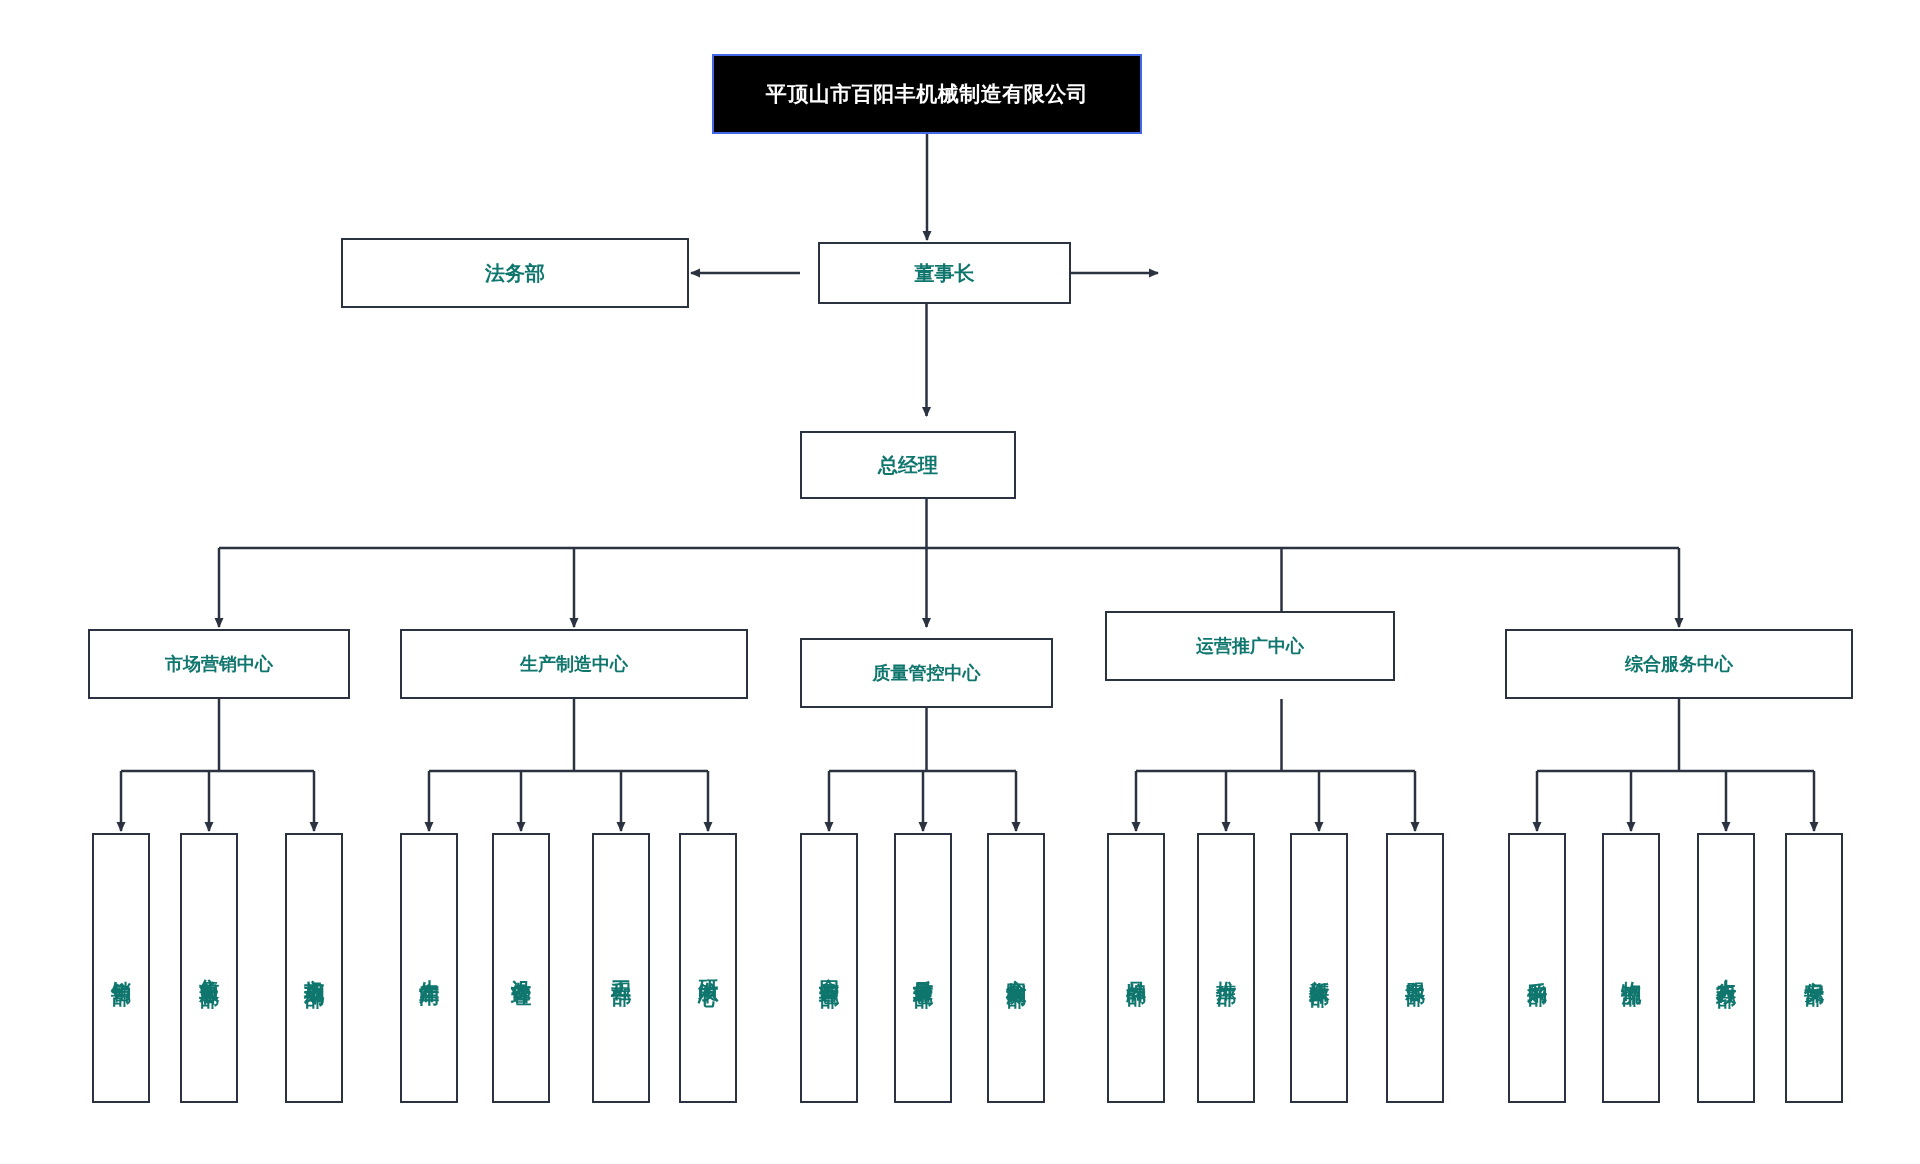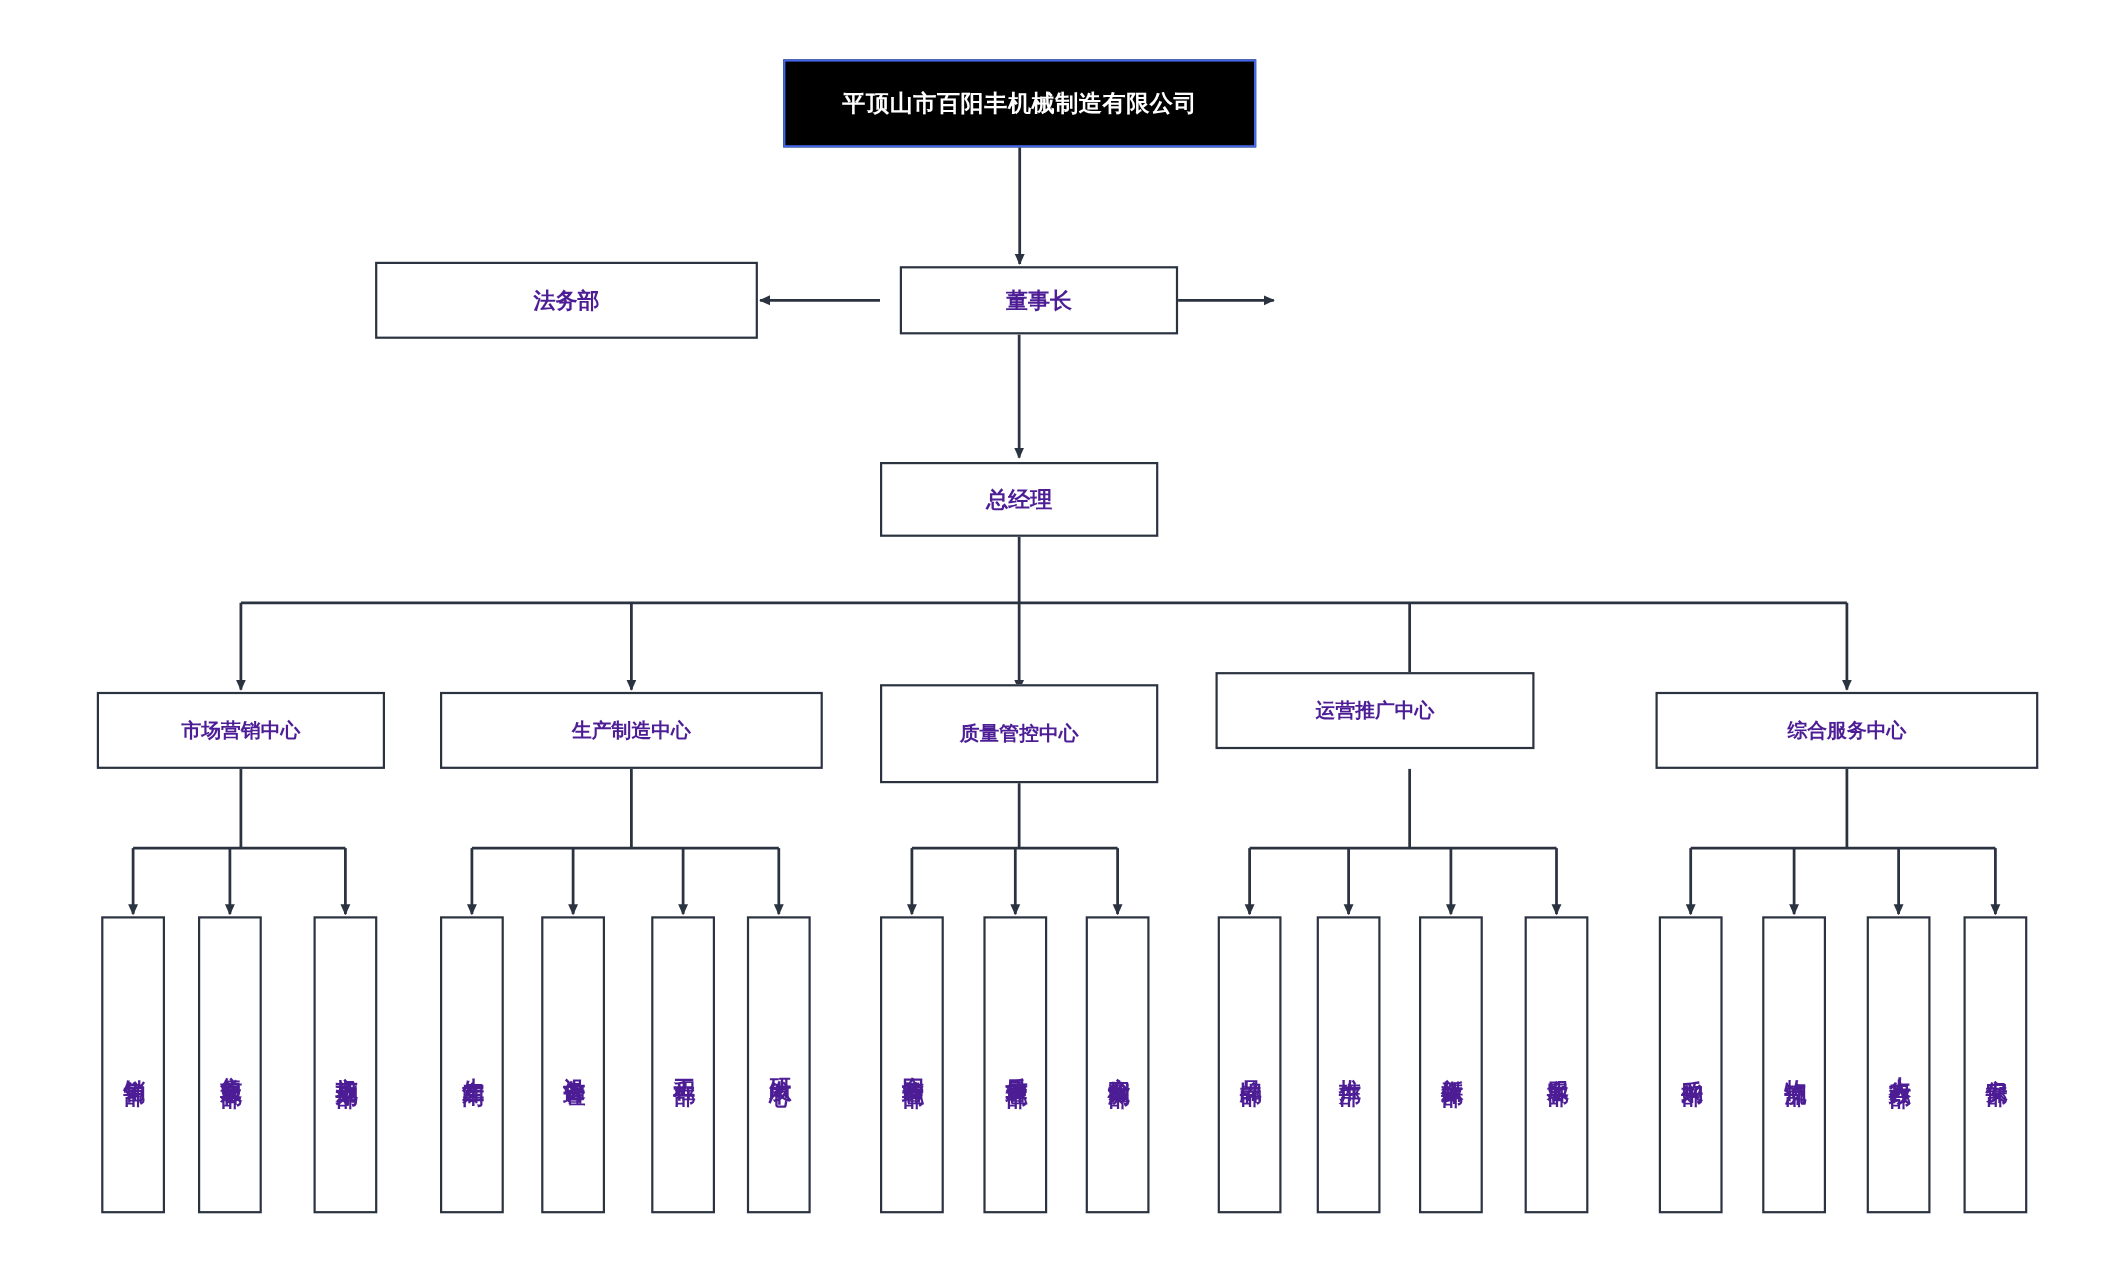--- a/index.html
+++ b/index.html
@@ -24,21 +24,21 @@
     pointer-events: none;
   }
   .node {
     position: absolute;
     border: 2.5px solid #2b3240;
     background: #ffffff;
     display: flex;
     align-items: center;
     justify-content: center;
     text-align: center;
-    color: #4c1d95;
+    color: #0f766e;
     font-weight: bold;
     z-index: 2;
   }
   .node.root {
     background: #000000;
     border-color: #4367e6;
     color: #ffffff;
     font-size: 21px;
     letter-spacing: 0.5px;
   }
@@ -119,21 +119,21 @@
 
   <div class="node lvl2" style="left: 341px; top: 238px; width: 348px; height: 70px;">
     <span class="label">法务部</span>
   </div>
 
   <div class="node lvl2" style="left: 800px; top: 242px; width: 253px; height: 62px; margin-left: 18px;">
     <span class="label">董事长</span>
   </div>
 
 
-  <div class="node lvl3" style="left: 800px; top: 420px; width: 253px; height: 68px;">
+  <div class="node lvl3" style="left: 800px; top: 431px; width: 216px; height: 68px;">
     <span class="label">总经理</span>
   </div>
 
   <div id="dynamic-nodes">
       <div class="node center" style="left: 88px; top: 629px; width: 262px; height: 70px;">
         <span class="label">市场营销中心</span>
       </div>
       <div class="node leaf" style="left: 92px; top: 833px; width: 58px; height: 270px;">
         <span class="vtext">销售部</span>
       </div>
@@ -151,21 +151,21 @@
       </div>
       <div class="node leaf" style="left: 492px; top: 833px; width: 58px; height: 270px;">
         <span class="vtext">设备管理</span>
       </div>
       <div class="node leaf" style="left: 592px; top: 833px; width: 58px; height: 270px;">
         <span class="vtext">工程部</span>
       </div>
       <div class="node leaf" style="left: 679px; top: 833px; width: 58px; height: 270px;">
         <span class="vtext">研发中心</span>
       </div>
-      <div class="node center" style="left: 800px; top: 622px; width: 253px; height: 90px;">
+      <div class="node center" style="left: 800px; top: 638px; width: 253px; height: 70px;">
         <span class="label">质量管控中心</span>
       </div>
       <div class="node leaf" style="left: 800px; top: 833px; width: 58px; height: 270px;">
         <span class="vtext">合同管理部</span>
       </div>
       <div class="node leaf" style="left: 894px; top: 833px; width: 58px; height: 270px;">
         <span class="vtext">质量管理部</span>
       </div>
       <div class="node leaf" style="left: 987px; top: 833px; width: 58px; height: 270px;">
         <span class="vtext">安全检测部</span>

